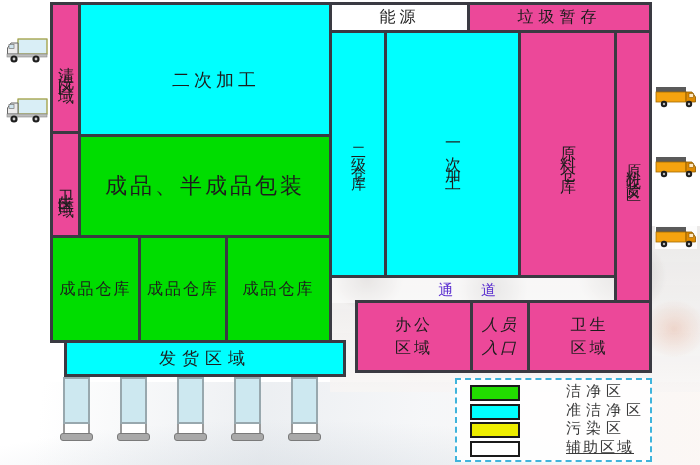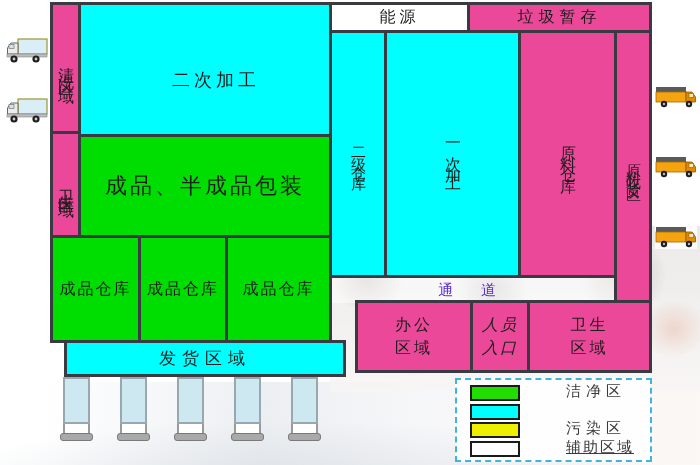--- a/index.html
+++ b/index.html
@@ -138,20 +138,21 @@
     </div>
   </div>
 
   <div class="legend">
     <div class="legend-row">
       <div class="swatch sw-green"></div>
       <span class="legend-label">洁净区</span>
     </div>
     <div class="legend-row">
       <div class="swatch sw-cyan"></div>
+      <span class="legend-label">准洁净区</span>
     </div>
     <div class="legend-row">
       <div class="swatch sw-yellow"></div>
       <span class="legend-label">污染区</span>
     </div>
     <div class="legend-row">
       <div class="swatch sw-white"></div>
       <span class="legend-label tight">辅助区域</span>
     </div>
   </div>

